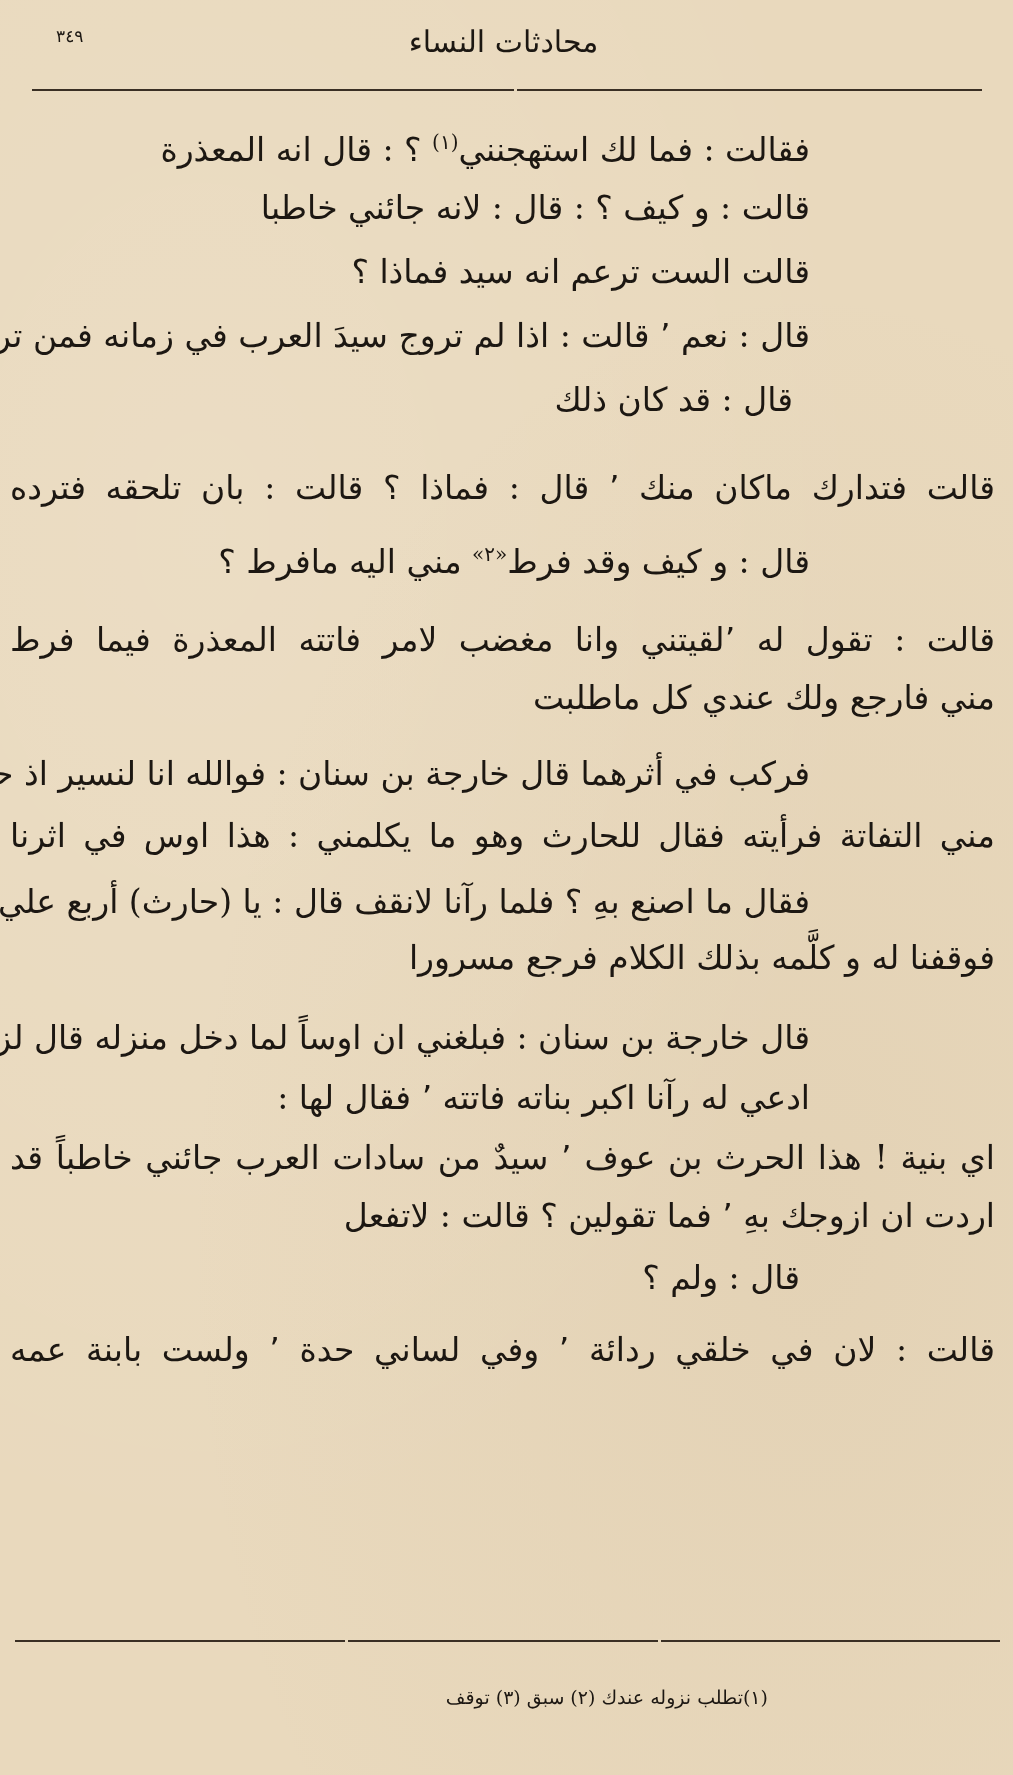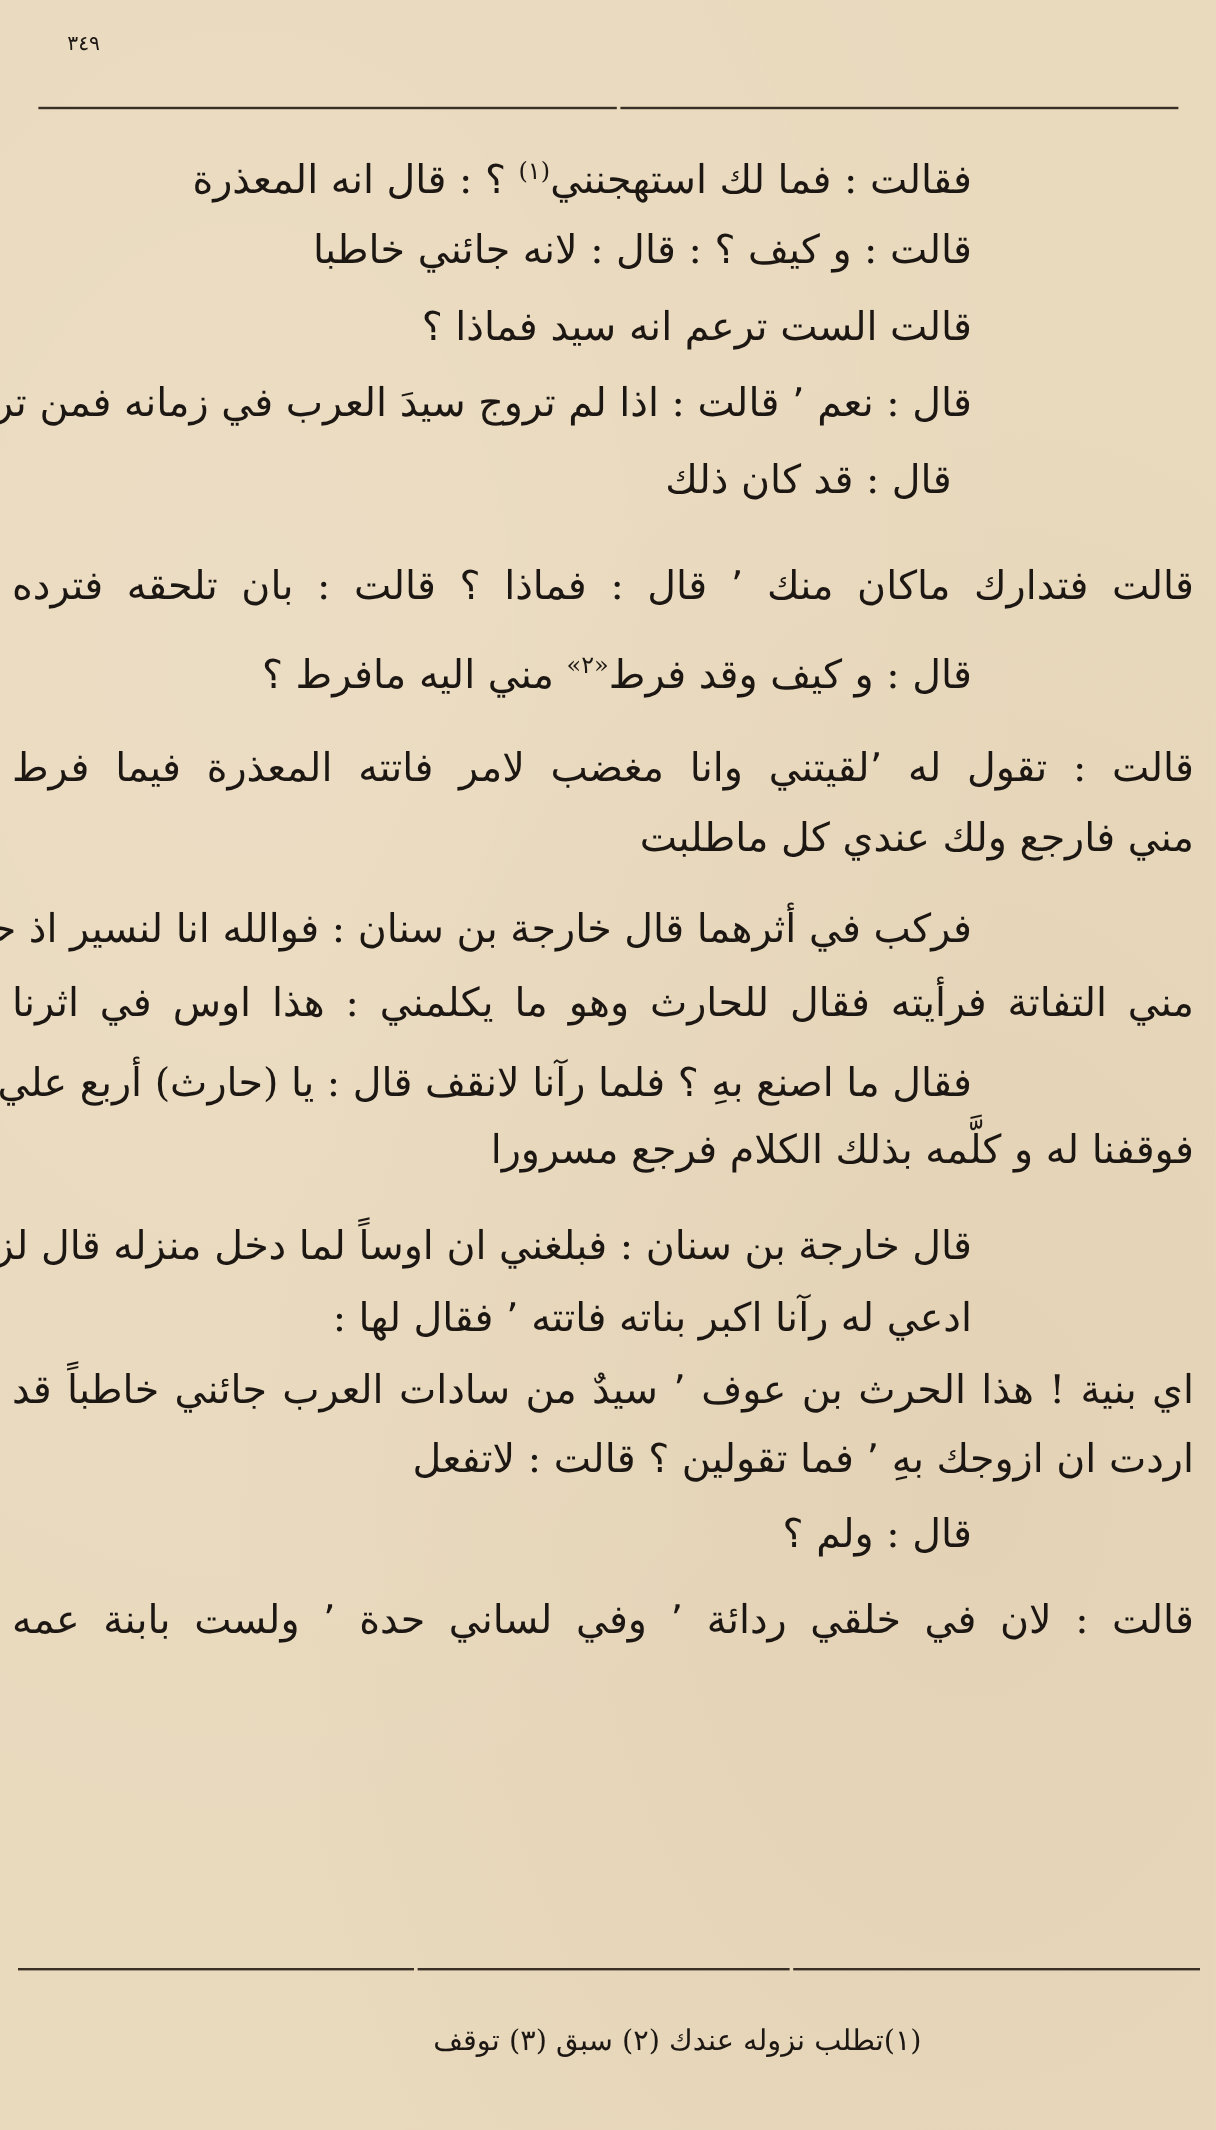--- a/index.html
+++ b/index.html
@@ -87,31 +87,32 @@
       font-size: 20px;
       vertical-align: super;
       line-height: 0;
     }
     
     .footnotes {
       position: absolute;
       top: 1686px;
       right: 245px;
       direction: rtl;
-      font-size: 24px;
+      font-size: 19px;
       white-space: nowrap;
     }
   </style>
 </head>
 <body>
 
 <div class="page">
 
   <div class="running-header">
     <span class="page-number">٣٤٩</span>
+    <div class="running-title">محادثات النساء</div>
   </div>
 
   <div class="rule top">
     <span class="gap" style="left:482px"></span>
   </div>
 
   <div class="body-text">
     <div class="line" style="top:0px; right:185px"><span>فقالت : فما لك استهجنني</span><sup class="fn">(١)</sup><span> ؟ : قال انه المعذرة</span></div>
     <div class="line" style="top:58px; right:185px">قالت : و كيف ؟ : قال : لانه جائني خاطبا</div>
     <div class="line" style="top:122px; right:185px">قالت الست ترعم انه سيد فماذا ؟</div>
@@ -122,21 +123,21 @@
     <div class="line justified" style="top:490px; right:0; left:0">قالت : تقول له ٬لقيتني وانا مغضب لامر فاتته المعذرة فيما فرط</div>
     <div class="line" style="top:548px; right:0">مني فارجع ولك عندي كل ماطلبت</div>
     <div class="line justified" style="top:624px; right:0; left:0; padding-right:185px">فركب في أثرهما قال خارجة بن سنان : فوالله انا لنسير اذ حانت</div>
     <div class="line justified" style="top:686px; right:0; left:0">مني التفاتة فرأيته فقال للحارث وهو ما يكلمني : هذا اوس في اثرنا</div>
     <div class="line" style="top:752px; right:185px"><span>فقال ما اصنع بهِ ؟ فلما رآنا لانقف قال : يا (حارث) أربع علي</span></div>
     <div class="line" style="top:808px; right:0">فوقفنا له و كلَّمه بذلك الكلام فرجع مسرورا</div>
     <div class="line justified" style="top:888px; right:0; left:0; padding-right:185px">قال خارجة بن سنان : فبلغني ان اوساً لما دخل منزله قال لزوجته :</div>
     <div class="line" style="top:948px; right:185px">ادعي له رآنا اكبر بناته فاتته ٬ فقال لها :</div>
     <div class="line justified" style="top:1008px; right:0; left:0">اي بنية ! هذا الحرث بن عوف ٬ سيدٌ من سادات العرب جائني خاطباً قد</div>
     <div class="line" style="top:1066px; right:0">اردت ان ازوجك بهِ ٬ فما تقولين ؟ قالت : لاتفعل</div>
-    <div class="line" style="top:1128px; right:185px">قال : ولم ؟</div>
+    <div class="line" style="top:1128px; right:195px">قال : ولم ؟</div>
     <div class="line justified" style="top:1200px; right:0; left:0">قالت : لان في خلقي ردائة ٬ وفي لساني حدة ٬ ولست بابنة عمه</div>
   </div>
 
   <div class="rule bottom">
     <span class="gap" style="left:330px"></span>
     <span class="gap" style="left:643px"></span>
   </div>
 
   <div class="footnotes">(١)تطلب نزوله عندك (٢) سبق (٣) توقف</div>
 

